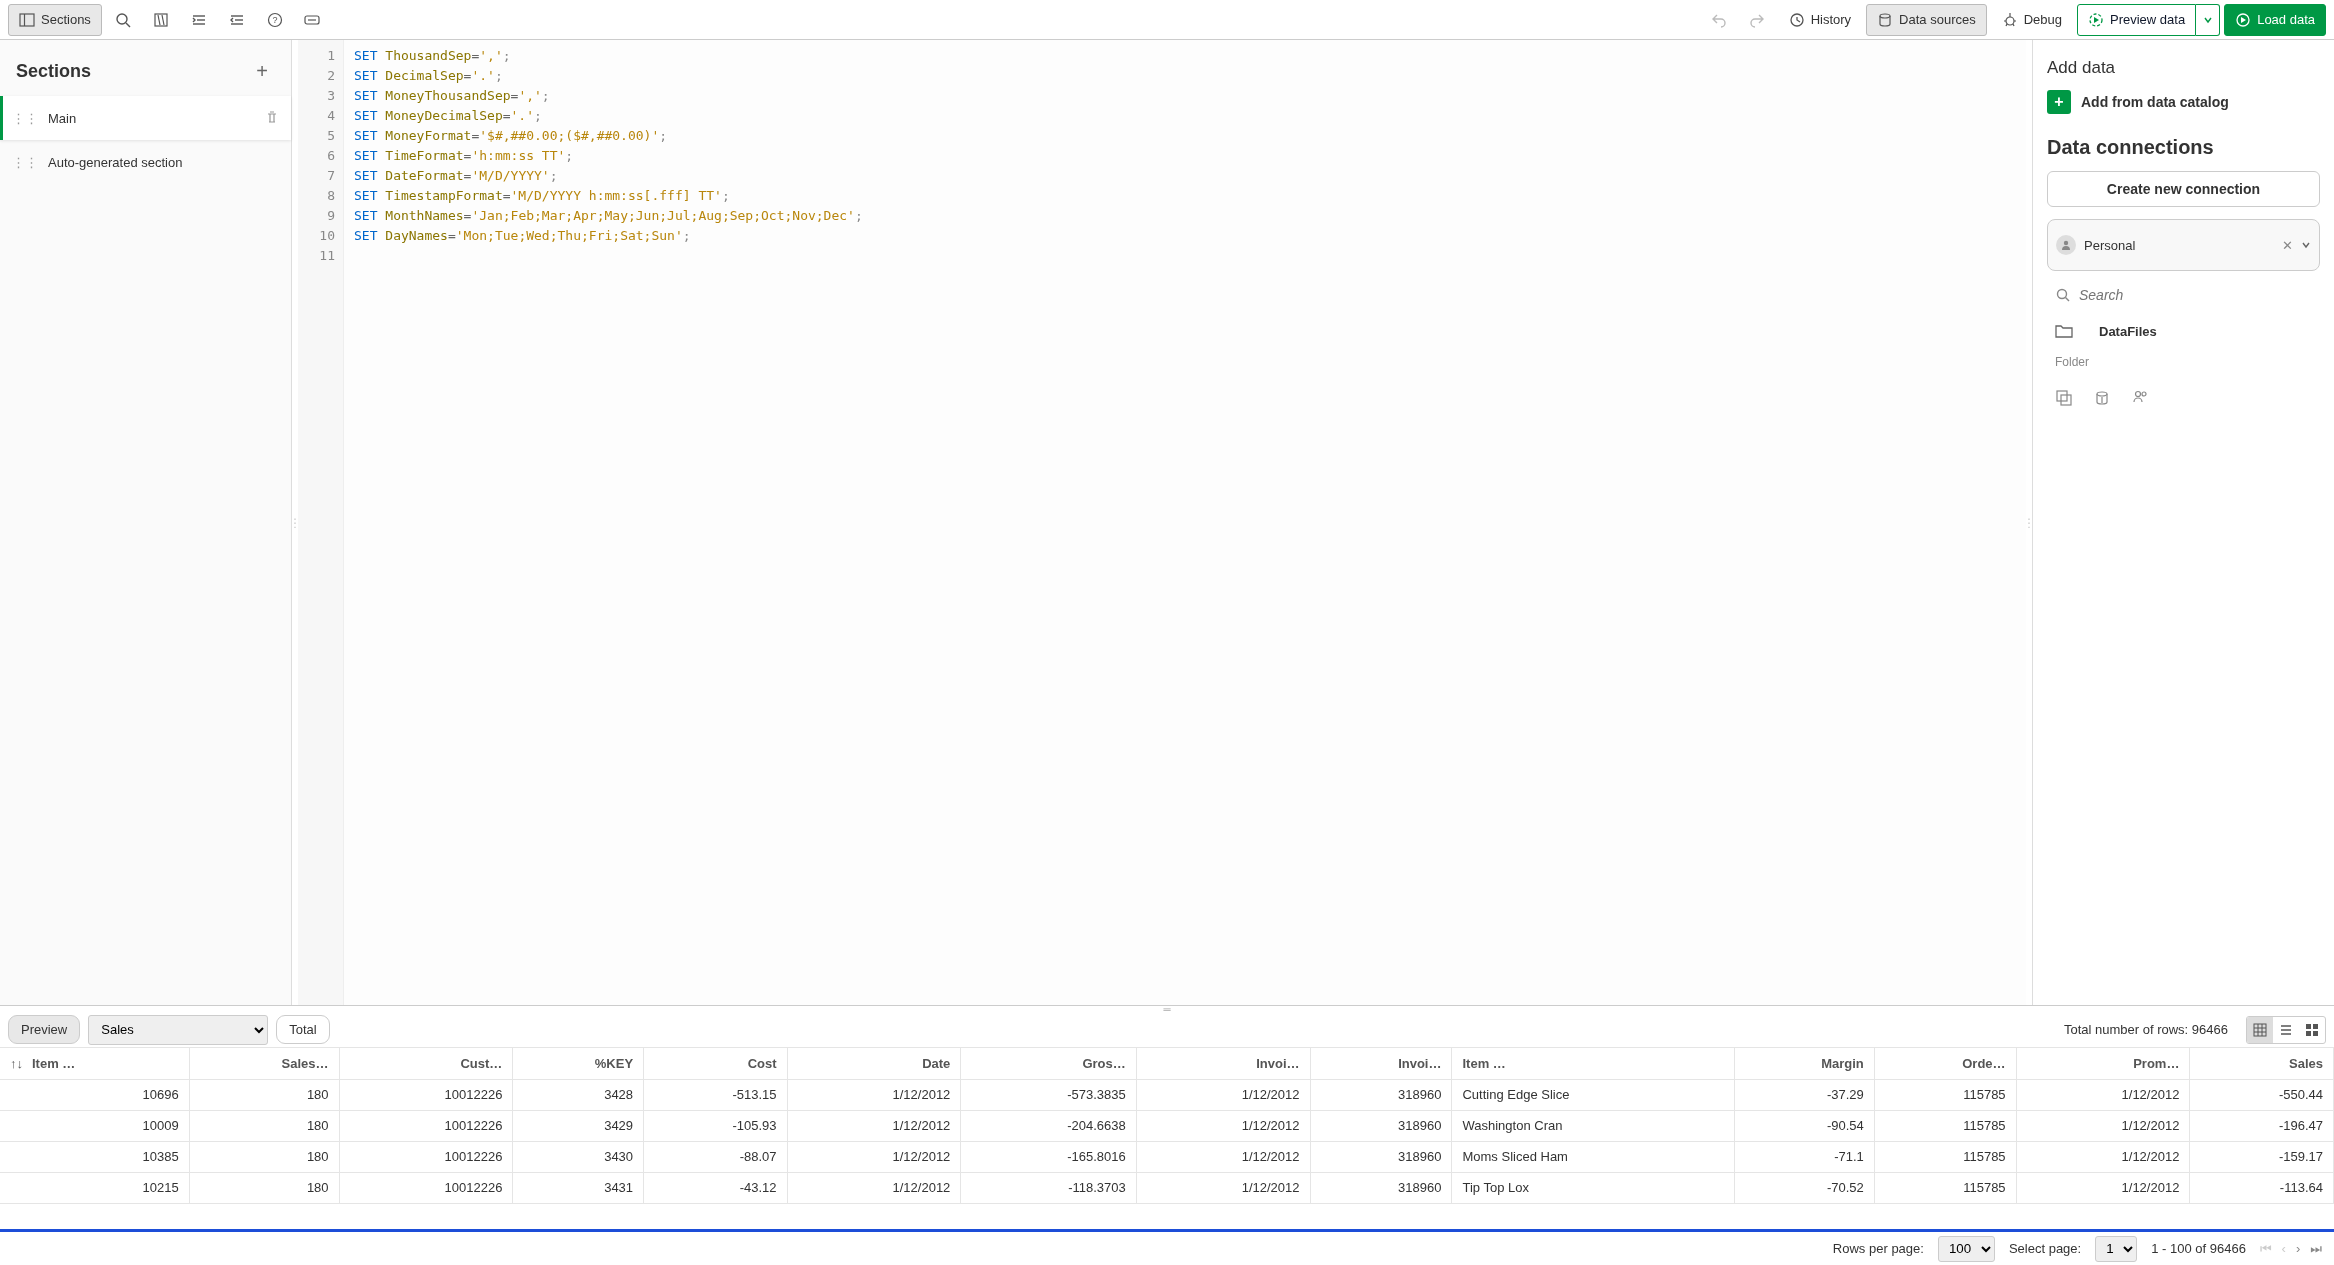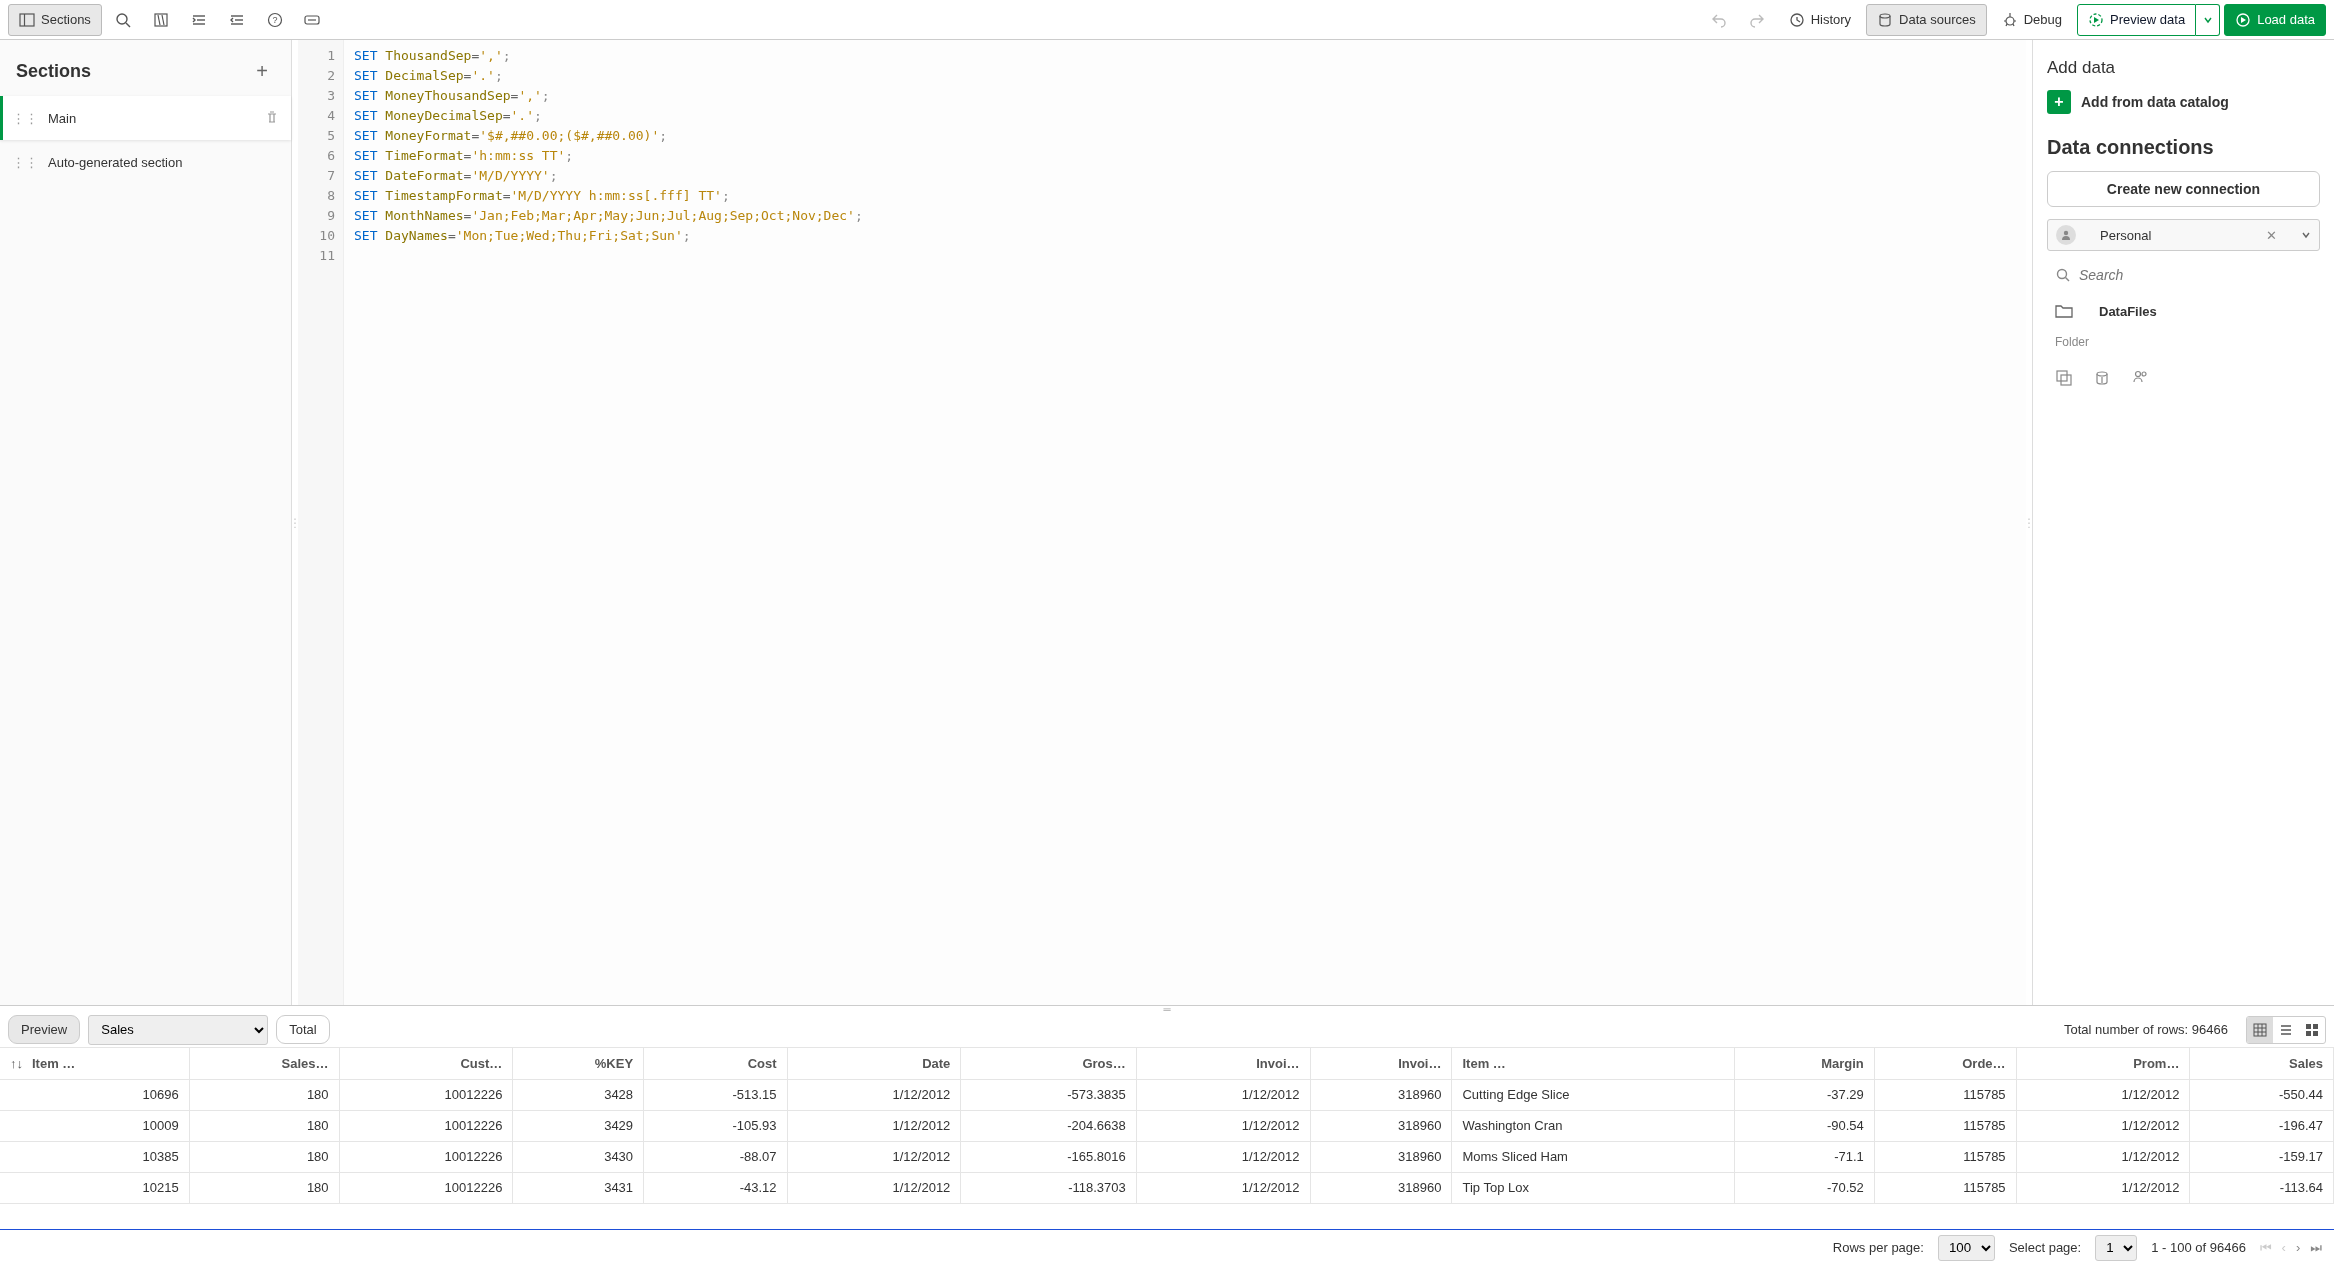--- a/index.html
+++ b/index.html
@@ -34,21 +34,21 @@
 .var { color: #8b7500; }
 .op { color: #666; }
 .str { color: #b8860b; }
 .punct { color: #888; }
 .sidebar-right { width: 302px; border-left: 1px solid #ddd; padding: 18px 14px; display: flex; flex-direction: column; gap: 12px; overflow: auto; }
 .sidebar-right h3 { font-size: 17px; font-weight: 400; }
 .sidebar-right h4 { font-size: 20px; font-weight: 700; margin-top: 10px; }
 .add-catalog { display: flex; align-items: center; gap: 10px; cursor: pointer; font-size: 14px; font-weight: 600; }
 .add-catalog .plus-box { width: 24px; height: 24px; background: #009845; color: #fff; display: flex; align-items: center; justify-content: center; border-radius: 3px; font-size: 16px; }
 .create-conn { border: 1px solid #ccc; border-radius: 6px; height: 36px; display: flex; align-items: center; justify-content: center; font-size: 14px; font-weight: 600; cursor: pointer; }
-.conn-chip { display: flex; align-items: center; gap: 24px; border: 1px solid #ccc; border-radius: 3px; height: 32px; padding: 0 8px; background: #f8f8f8; }
+.conn-chip { display: flex; align-items: center; gap: 8px; border: 1px solid #ccc; border-radius: 8px; height: 52px; padding: 0 8px; background: #f8f8f8; }
 .conn-chip .avatar { width: 20px; height: 20px; border-radius: 50%; background: #ddd; display: flex; align-items: center; justify-content: center; font-size: 11px; color: #666; }
 .conn-chip .close-x { margin-left: auto; color: #888; cursor: pointer; }
 .search-box { display: flex; align-items: center; gap: 8px; padding: 4px 8px; color: #888; }
 .search-box input { border: none; outline: none; font-size: 14px; font-style: italic; color: #888; flex: 1; background: transparent; }
 .folder-row { display: flex; align-items: center; gap: 26px; padding: 4px 8px; font-weight: 600; }
 .folder-sub { color: #888; font-size: 12px; padding-left: 8px; }
 .folder-icons { display: flex; gap: 20px; padding: 8px; color: #888; }
 .folder-icons span { cursor: pointer; }
 .bottom-panel { height: 260px; border-top: 1px solid #ccc; display: flex; flex-direction: column; }
 .bottom-resize { height: 6px; display: flex; align-items: center; justify-content: center; cursor: ns-resize; color: #aaa; font-size: 10px; }
@@ -60,21 +60,21 @@
 .view-toggle { display: flex; gap: 0; border: 1px solid #ccc; border-radius: 3px; overflow: hidden; }
 .view-toggle span { width: 26px; height: 26px; display: flex; align-items: center; justify-content: center; cursor: pointer; }
 .view-toggle span.active { background: #ddd; }
 .table-wrap { flex: 1; overflow: auto; position: relative; }
 table { border-collapse: collapse; width: max-content; min-width: 100%; font-size: 13px; }
 th, td { border-right: 1px solid #e5e5e5; border-bottom: 1px solid #e5e5e5; padding: 0 10px; height: 31px; text-align: right; white-space: nowrap; overflow: hidden; text-overflow: ellipsis; }
 th { font-weight: 600; color: #555; background: #fff; position: sticky; top: 0; }
 td.text-left { text-align: left; }
 th:first-child { text-align: left; padding-left: 32px; position: relative; }
 th:first-child .sort-icon { position: absolute; left: 10px; top: 8px; }
-.pager { height: 36px; border-top: 1px solid #1d4ed8; display: flex; align-items: center; justify-content: flex-end; padding: 0 12px; gap: 14px; font-size: 13px; }
+.pager { height: 36px; border-top: 3px solid #1d4ed8; display: flex; align-items: center; justify-content: flex-end; padding: 0 12px; gap: 14px; font-size: 13px; }
 .pager select { height: 26px; border: 1px solid #ccc; border-radius: 3px; padding: 0 6px; }
 .pager .nav { display: flex; gap: 10px; color: #888; }
 .pager .nav span { cursor: pointer; }
 .pager .nav span.disabled { color: #ccc; }
 .resize-handle-v { width: 6px; cursor: ew-resize; display: flex; align-items: center; justify-content: center; color: #ccc; font-size: 12px; }
 </style>
 </head>
 <body>
 
 <div class="toolbar">

